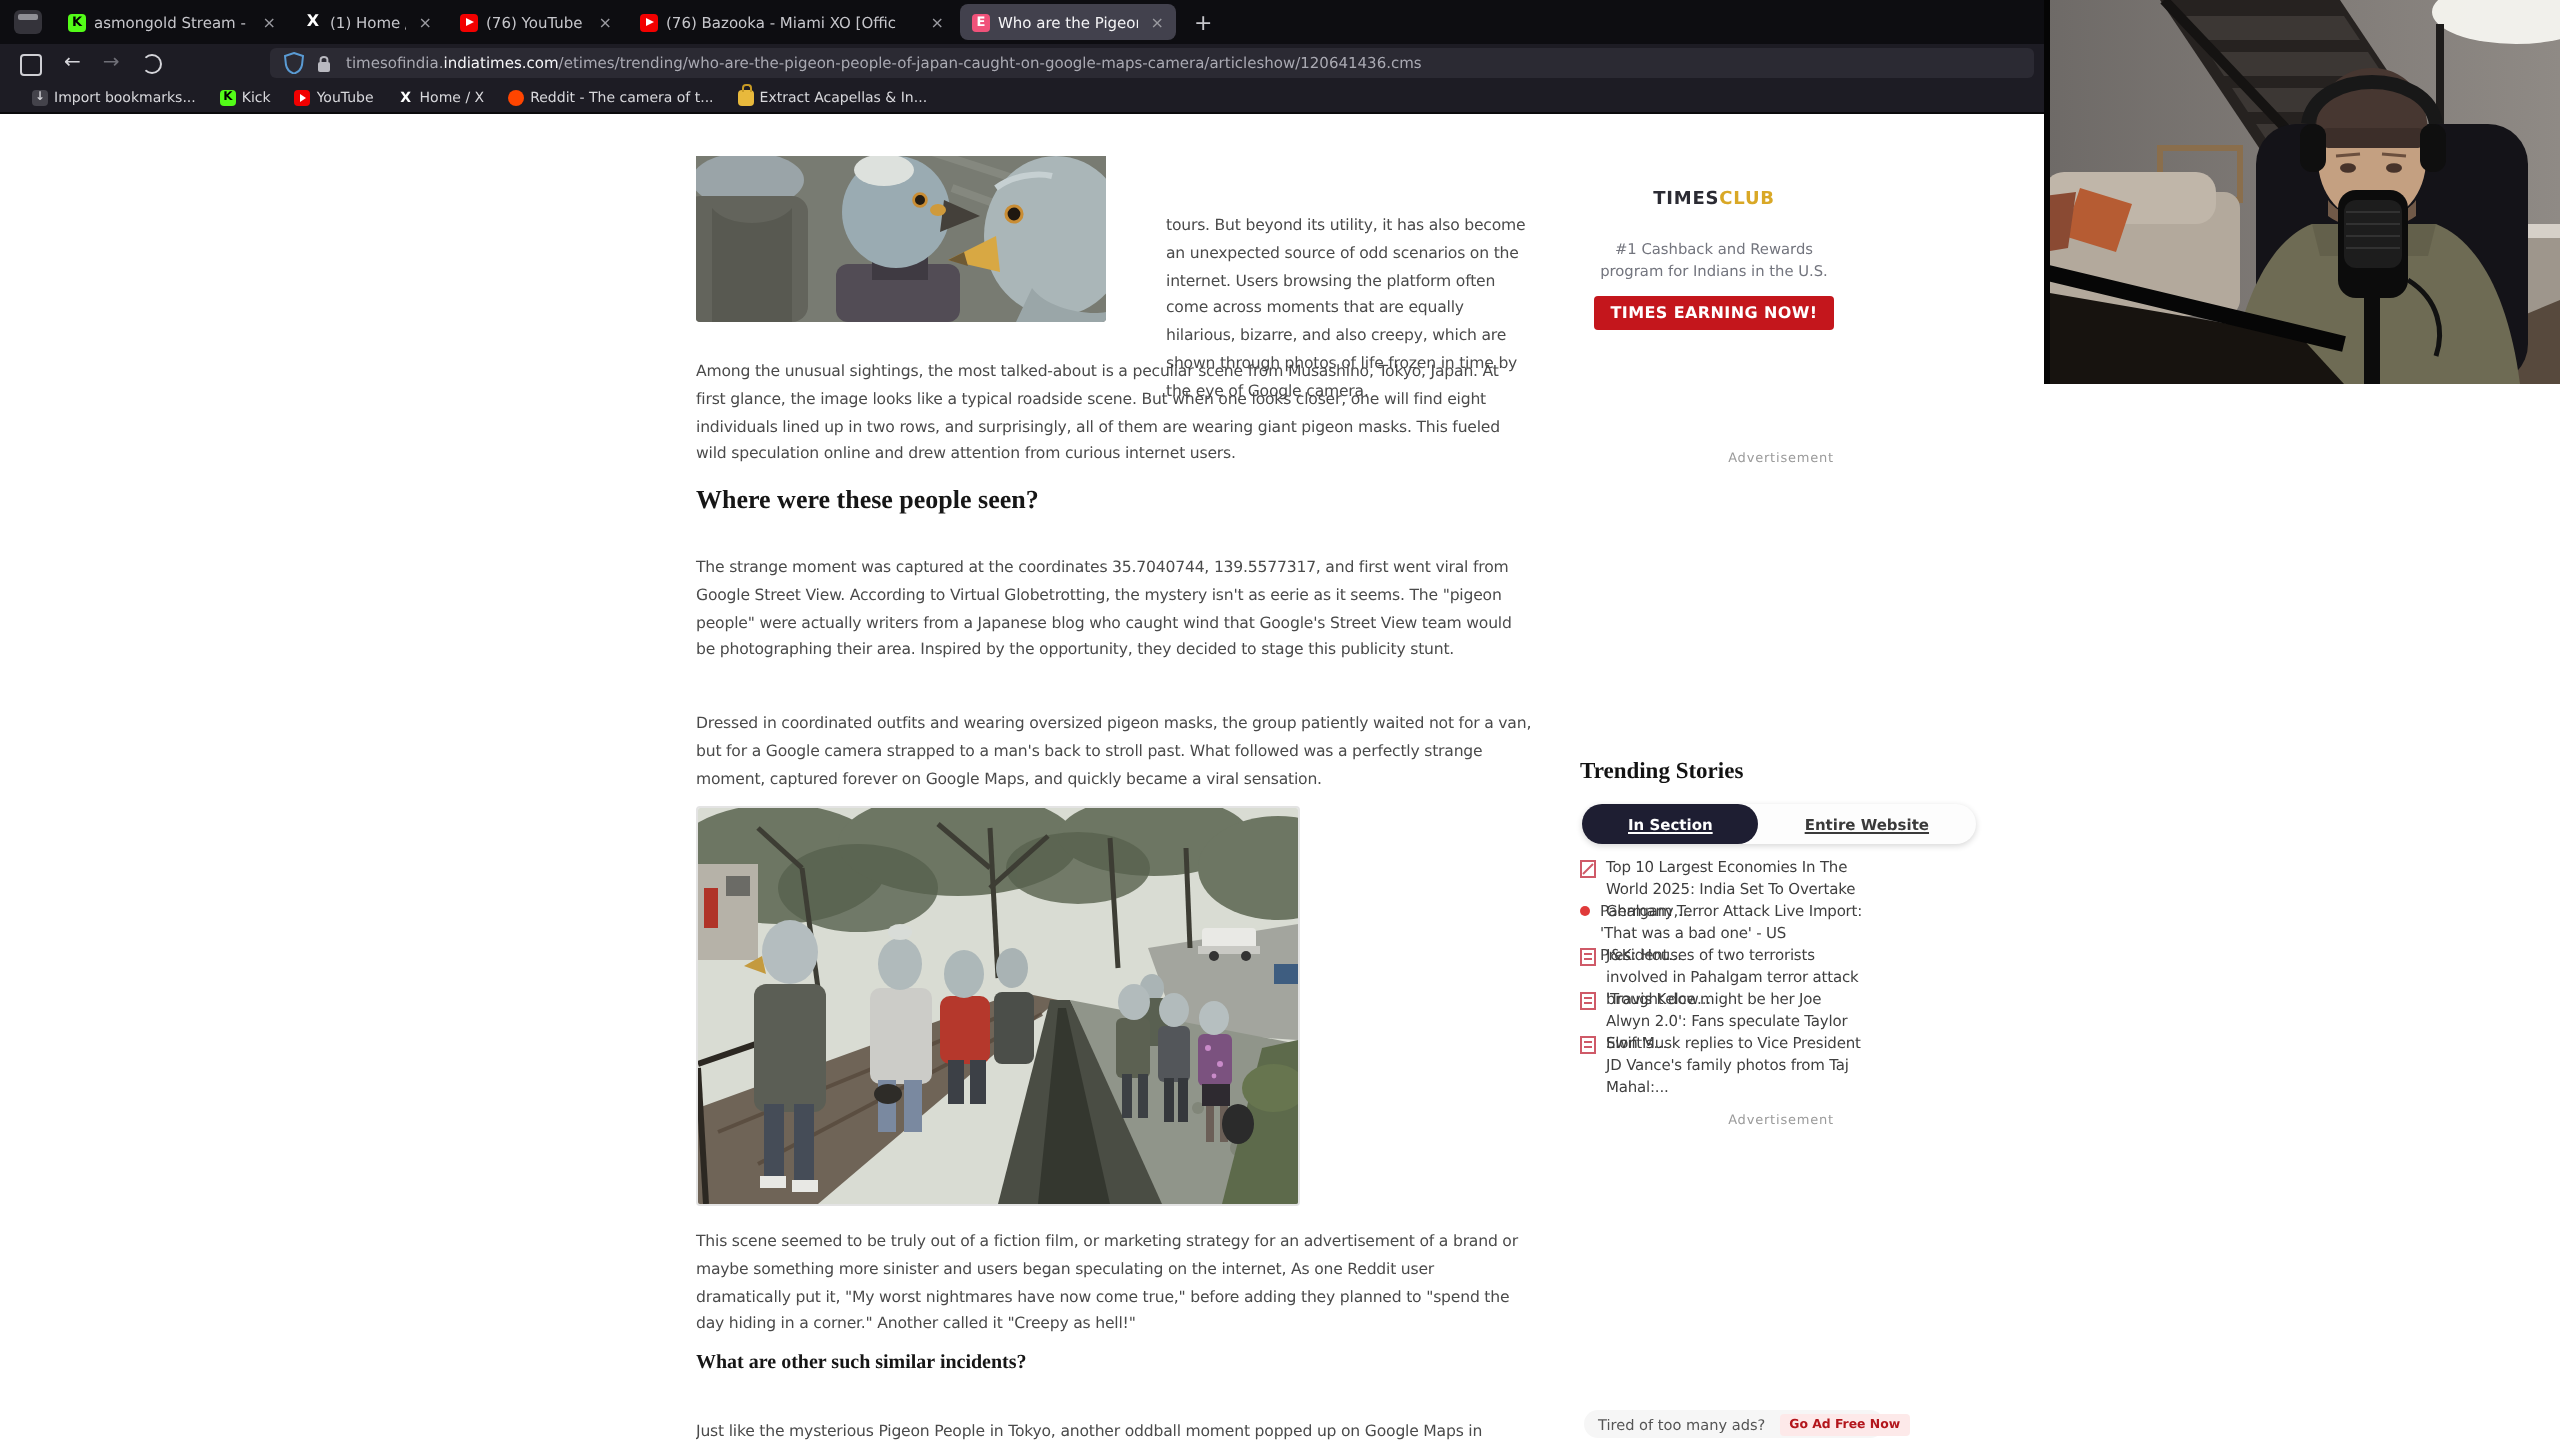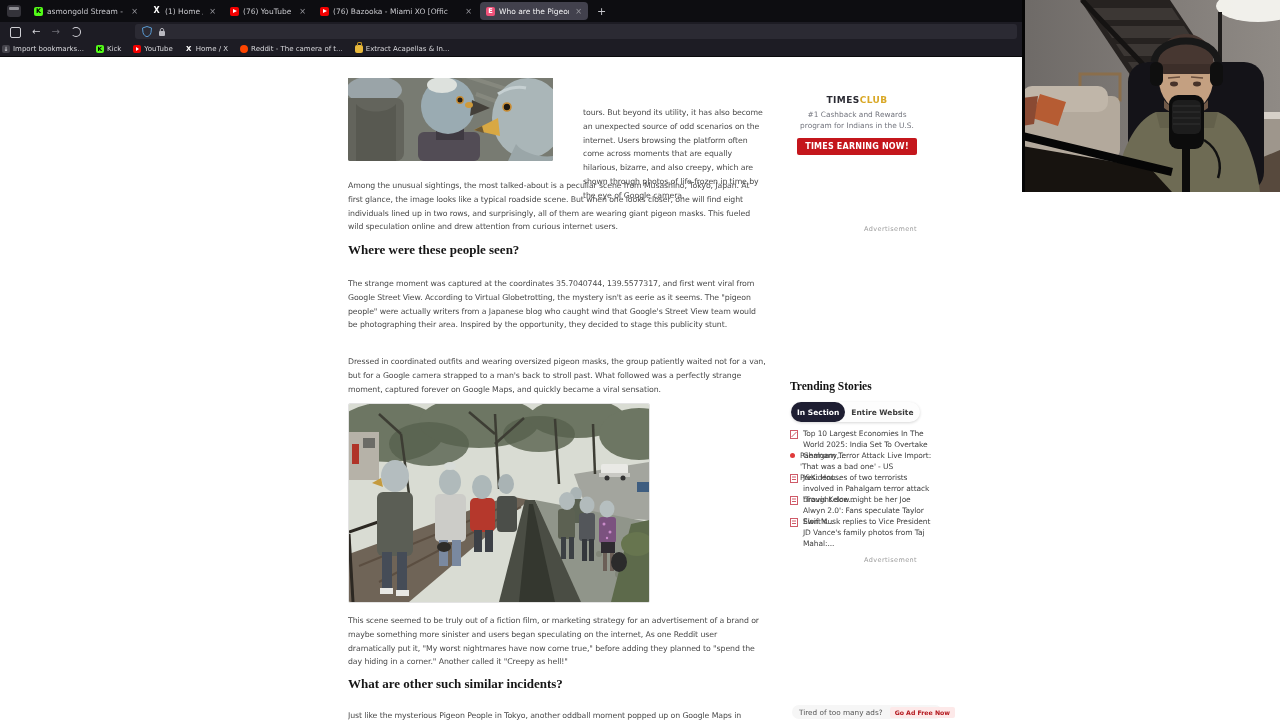--- a/index.html
+++ b/index.html
@@ -31,21 +31,21 @@
   .nbtn{font-size:10px;color:#d5d5da;margin-left:11px;line-height:1;}
   .nbtn.fwd{color:#6f6f77;}
   .reloadico{width:8px;height:8px;border:1.5px solid #d5d5da;border-radius:50%;border-left-color:transparent;margin-left:11px;flex:none;}
   #urlbar{position:absolute;left:135px;top:24px;width:882px;height:15px;background:#2b2a33;border-radius:3px;
     display:flex;align-items:center;overflow:hidden;}
   #urlbar .utext{white-space:nowrap;overflow:hidden;font-size:7.5px;margin-left:7px;}
   .u-sub,.u-path{color:#a9a9b2;}
   .u-dom{color:#f5f5f7;}
 
   #bmbar{position:absolute;top:42px;left:0;width:1280px;height:15px;background:#1d1c24;display:flex;align-items:center;
-    gap:12px;padding-left:2px;font-size:7px;color:#d8d8dc;border-bottom:1px solid #0a0a0c;box-sizing:border-box;}
+    gap:12px;padding-left:16px;font-size:7px;color:#d8d8dc;border-bottom:1px solid #0a0a0c;box-sizing:border-box;}
   .bm{display:flex;align-items:center;gap:3px;flex:none;}
   .bmi{width:8px;height:8px;border-radius:2px;flex:none;display:flex;align-items:center;justify-content:center;
     font-size:6px;font-weight:bold;line-height:1;}
   .bmi.import{background:#44434b;color:#cfcfd4;}
   .bmi.kick{background:#53fc18;color:#000;}
   .bmi.yt{background:#f20000;position:relative;}
   .bmi.yt:after{content:"";position:absolute;left:2.5px;top:1.5px;border-left:3.5px solid #fff;
     border-top:2.5px solid transparent;border-bottom:2.5px solid transparent;}
   .bmi.xx{background:transparent;color:#fff;font-size:7px;}
   .bmi.reddit{background:#ff4500;border-radius:50%;}
@@ -73,30 +73,30 @@
 
   .imgframe{position:absolute;overflow:hidden;border-radius:2px;}
   .imgframe svg{display:block;}
 
   
   #club{position:absolute;left:797px;top:95px;width:120px;text-align:center;}
   .club-brand{font-size:9px;font-weight:bold;letter-spacing:.4px;}
   .club-times{color:#2b2b33;}
   .club-club{color:#d9a826;}
   .club-head{margin-top:5px;font-size:9.3px;font-weight:bold;color:#1c2546;line-height:12.3px;}
-  .club-sub{margin-top:5px;font-size:7.4px;color:#73757e;line-height:10.5px;}
+  .club-sub{margin-top:15px;font-size:7.4px;color:#73757e;line-height:10.5px;}
   .club-btn{margin-top:7px;display:inline-block;background:#c4161c;color:#fff;font-size:8px;font-weight:bold;
     padding:4px 8px;border-radius:2px;letter-spacing:.2px;}
   .adlabel{position:absolute;left:797px;width:120px;text-align:right;font-size:6.5px;color:#9b9b9b;letter-spacing:.4px;}
 
   #trend-h{position:absolute;left:790px;top:380px;font-family:"Liberation Serif",serif;font-weight:bold;
     font-size:11.5px;color:#121212;}
   #pillwrap{position:absolute;left:791px;top:402px;height:20px;display:flex;background:#fdfdfd;border-radius:11px;
     box-shadow:0 1px 3px rgba(0,0,0,.16);align-items:stretch;}
-  .pill{display:flex;align-items:center;padding:0 6px;font-size:7.5px;font-weight:bold;white-space:nowrap;}
+  .pill{display:flex;align-items:center;padding:0 23px;font-size:7.5px;font-weight:bold;white-space:nowrap;text-decoration:underline;}
   .pill.on{background:#1e1e32;color:#fff;border-radius:11px;}
   .pill.off{color:#3a3a3a;}
   .titem{position:absolute;left:790px;width:142px;display:flex;gap:5px;}
   .ticon{flex:none;margin-top:1px;}
   .ttext{font-size:7.5px;line-height:10.8px;color:#3f3f3f;letter-spacing:-.1px;}
   .livedot{width:5px;height:5px;border-radius:50%;background:#e03a3a;margin-top:2px;}
 
   #adfree{position:absolute;left:792px;top:705px;width:150px;height:14px;background:#f6f6f6;border-radius:7px;
     display:flex;align-items:center;gap:7px;padding:0 7px;box-sizing:border-box;}
   .adfree-q{font-size:7.3px;color:#555;white-space:nowrap;}
@@ -146,20 +146,21 @@
   <div class="reloadico"></div>
 </div>
 <div id="urlbar">
   <svg width="10" height="11" style="margin-left:7px;flex:none">
     <path d="M5,0.5 L9.5,2 L9,6.5 C8.5,9 6.5,10.3 5,10.8 C3.5,10.3 1.5,9 1,6.5 L0.5,2 Z" fill="none" stroke="#5a9bd4" stroke-width="1"></path>
   </svg>
   <svg width="8" height="10" style="margin-left:6px;flex:none">
     <rect x="1" y="4" width="6" height="5" rx="1" fill="#b9b9c0"></rect>
     <path d="M2.3,4 V2.8 C2.3,1 5.7,1 5.7,2.8 V4" fill="none" stroke="#b9b9c0" stroke-width="1"></path>
   </svg>
+  <div class="utext"><span class="u-sub">timesofindia.</span><span class="u-dom">indiatimes.com</span><span class="u-path">/etimes/trending/who-are-the-pigeon-people-of-japan-caught-on-google-maps-camera/articleshow/120641436.cms</span></div>
 </div>
 
 <div id="bmbar">
   <div class="bm">
     <span class="bmi import">↓</span>
     <span>Import bookmarks...</span>
   </div>
   <div class="bm">
     <span class="bmi kick">K</span>
     <span>Kick</span>
@@ -328,21 +329,21 @@
       <circle cx="258" cy="134" r="1.2" fill="#c98bc9"></circle>
     <rect x="252" y="138" width="14" height="11" fill="#2e2a30"></rect>
     <rect x="254" y="149" width="4" height="18" fill="#6b5f57"></rect>
       <rect x="261" y="149" width="4" height="18" fill="#6b5f57"></rect>
     <ellipse cx="258" cy="105" rx="7.5" ry="8.5" fill="#b6bfc0"></ellipse>
     <ellipse cx="270" cy="158" rx="8" ry="10" fill="#2b2b2b"></ellipse>
   </svg>
 </div>
 
 <div class="body-text" style="left:348px;top:614px;width:418px;">This scene seemed to be truly out of a fiction film, or marketing strategy for an advertisement of a brand or maybe something more sinister and users began speculating on the internet, As one Reddit user dramatically put it, "My worst nightmares have now come true," before adding they planned to "spend the day hiding in a corner." Another called it "Creepy as hell!"</div>
-<div class="h-serif" style="left:348px;top:676px;font-size:13px;text-align:right;">What are other such similar incidents?</div>
+<div class="h-serif" style="left:348px;top:676px;font-size:10px;text-align:right;">What are other such similar incidents?</div>
 <div class="body-text" style="left:348px;top:709px;width:418px;height:11px;overflow:hidden;white-space:nowrap;">Just like the mysterious Pigeon People in Tokyo, another oddball moment popped up on Google Maps in</div>
 
 <div id="club">
   <div class="club-brand"><span class="club-times">TIMES</span><span class="club-club">CLUB</span></div>
   <div class="club-sub">#1 Cashback and Rewards program for Indians in the U.S.</div>
   <div class="club-btn">TIMES EARNING NOW!</div>
 </div>
 <div class="adlabel" style="top:225px;">Advertisement</div>
 
 <div id="trend-h">Trending Stories</div>

